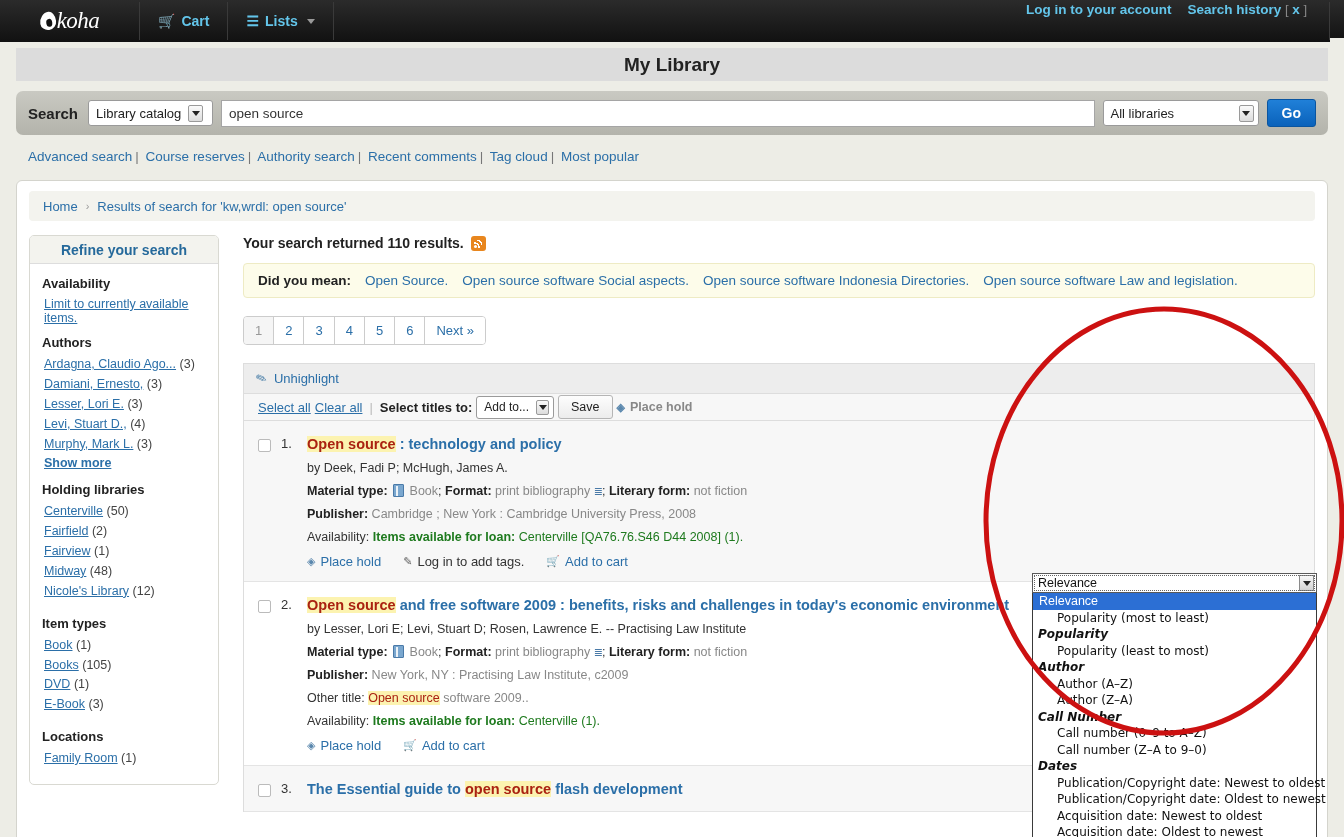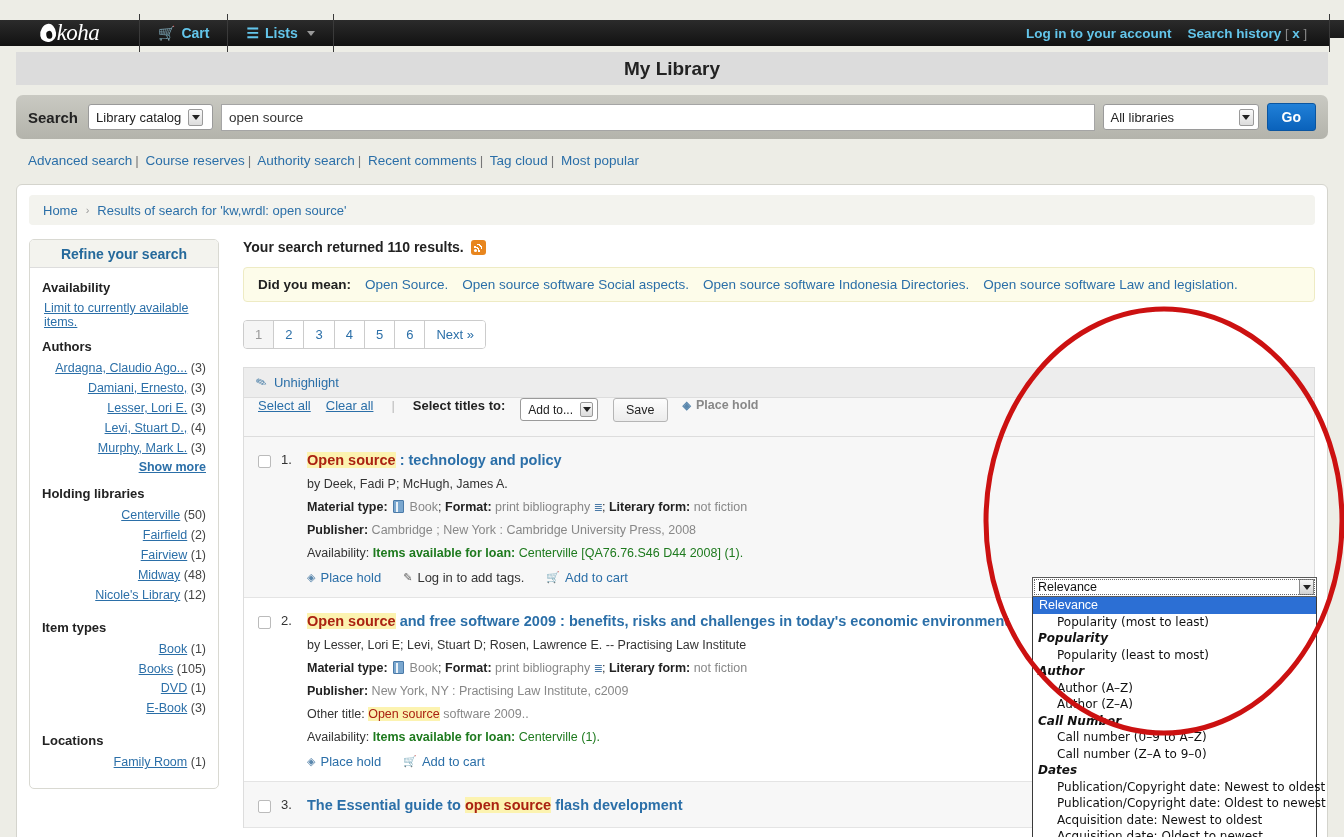--- a/index.html
+++ b/index.html
@@ -7,22 +7,22 @@
   body {
     width:1344px; height:837px; overflow:hidden;
     background:#EDEDE6;
     font-family:"Liberation Sans", sans-serif;
     font-size:13px; color:#333;
     position:relative;
   }
 
   
   .topbar {
-    height:26px; background:linear-gradient(#2b2b2b,#111);
-    display:flex; align-items:center; position:relative;margin-top:20px;
+    height:42px; background:linear-gradient(#2b2b2b,#111);
+    display:flex; align-items:center; position:relative;
   }
   .brand {
     width:140px; display:flex; align-items:center; justify-content:center;
     height:38px; border-right:1px solid #3a3a3a;
   }
   .brand-logo {
     font-family:"Liberation Serif", serif; font-style:italic;
     font-size:23px; color:#fff; letter-spacing:-0.5px; display:flex; align-items:center;
   }
   .brand-leaf {
@@ -34,21 +34,21 @@
     content:""; position:absolute; width:6px;height:8px;background:#111;
     border-radius:50%; left:6px; top:7px;
   }
   .navitem {
     display:flex; align-items:center; gap:6px; height:38px; padding:0 18px;
     color:#63C5EA; font-weight:bold; font-size:14px;
     border-right:1px solid #3a3a3a; cursor:pointer;
   }
   .navitem:first-of-type{ border-left:none; }
   .nav-right {
-    margin-left:auto; display:flex; align-items:center; height:38px;
+    margin-left:auto; display:flex; height:38px;
     padding-right:14px; gap:16px;
   }
   .nav-right a { color:#63C5EA; font-weight:bold; font-size:13.5px; text-decoration:none; cursor:pointer;}
   .nav-sep { width:1px; height:38px; background:#3a3a3a; margin-left:6px;}
   .xlink { color:#C33; font-weight:bold; }
   .brk { color:#888; font-weight:normal; }
   .caret-sm { width:0;height:0;border-left:4px solid transparent;border-right:4px solid transparent;border-top:5px solid #999; display:inline-block; margin-left:3px;}
 
   
   .titlewrap{ padding:6px 16px 0 16px; }
@@ -114,21 +114,21 @@
     overflow:hidden;
   }
   .facet-head{
     background:#F3F3EE; border-bottom:1px solid #ddd; height:28px;
     display:flex;align-items:center;justify-content:center;
     color:#25699B; font-weight:bold; font-size:14px;
   }
   .facet-body{ padding:10px 12px 14px 12px;}
   .facet-group-title{ font-weight:bold; font-size:13px; color:#222; margin:10px 0 6px 0;}
   .facet-group-title:first-child{ margin-top:2px;}
-  .facet-list{ list-style:none; margin:0; padding:0;text-align:right;}
+  .facet-list{ list-style:none; margin:0; padding:0;}
   .facet-list li{ margin:2px 0 3px 2px; font-size:12.5px; color:#444; line-height:1.35;}
   .facet-list a{ color:#2B6FA8; text-decoration:underline; cursor:pointer;}
   .facet-list .cnt{ color:#444;}
   .showmore{ font-weight:bold; }
   .avail-link{ display:block; margin:2px 0 0 2px; font-size:12.5px;}
   .avail-link a{color:#2B6FA8;text-decoration:underline;cursor:pointer;}
 
   
   .results{ flex:1; padding-left:24px; min-width:0;}
   .resline{ font-weight:bold; font-size:14px; color:#222; display:flex; align-items:flex-end; gap:7px;}
@@ -164,22 +164,22 @@
 
   .toolstrip{
     margin-top:18px; background:#EDEDED; border:1px solid #ddd; border-bottom:none;
     height:30px; display:flex; align-items:center; padding:0 12px; gap:7px;
     position:relative;
   }
   .hl-icon{ color:#4a7fa8; font-size:13px; transform:rotate(-20deg); display:inline-block;}
   .toolstrip a{ color:#2B6FA8; text-decoration:none; font-size:13px; cursor:pointer;}
 
   .selstrip{
-    background:#F7F7F7; border:1px solid #ddd; height:40px;
-    display:flex; align-items:flex-start; padding:0 14px; gap:15px; font-size:13px;
+    background:#F7F7F7; border:1px solid #ddd; height:28px;
+    display:flex; align-items:center; padding:0 14px; gap:4px; font-size:13px;
   }
   .selstrip a{color:#2B6FA8;text-decoration:underline;cursor:pointer;}
   .selstrip .vbar{ color:#bbb; padding:0 3px;}
   .selstrip .lbl{ font-weight:bold; color:#222;}
   .savebtn{
     background:linear-gradient(#fdfdfd,#ececec); border:1px solid #b5b5b5; border-radius:3px;
     height:24px; padding:0 12px; font-size:12.5px; cursor:pointer; color:#222;
   }
   .ph-muted{ color:#888; display:flex;align-items:center;gap:5px; font-weight:bold; font-size:12.5px;}
 

